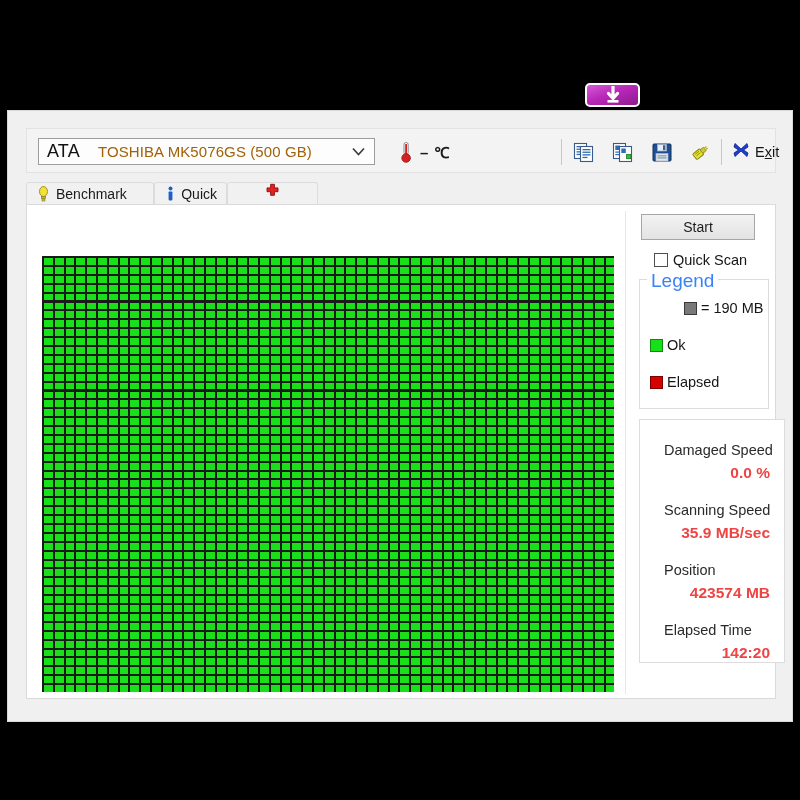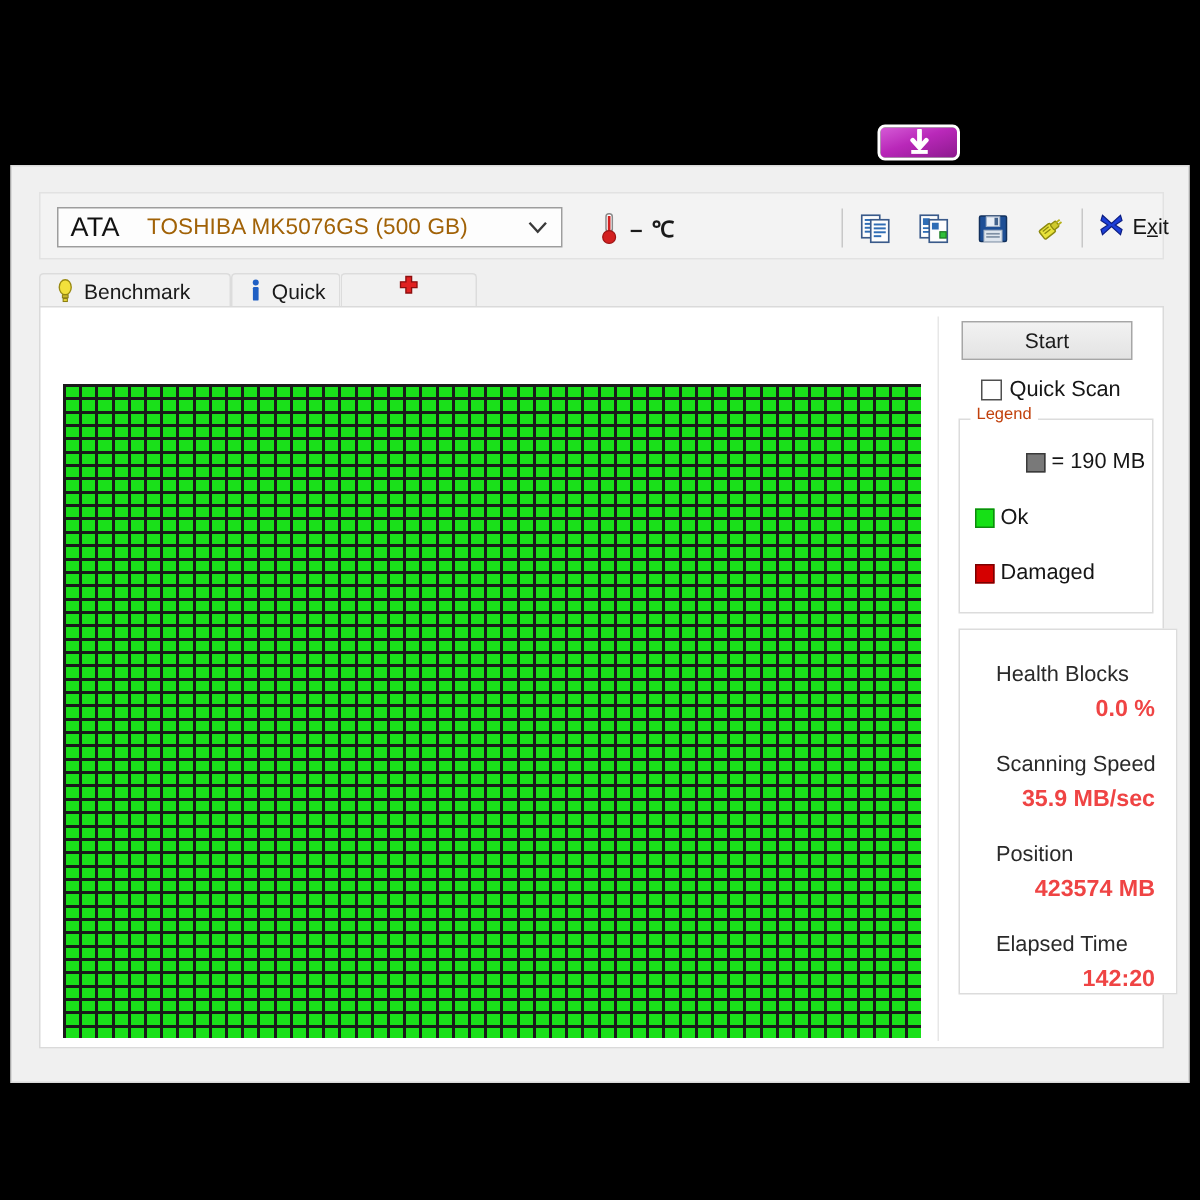--- a/index.html
+++ b/index.html
@@ -111,21 +111,21 @@
     font-size:14.5px;color:#161616;
   }
   .cbox{width:14px;height:14px;background:#fff;border:1px solid #4f4f4f;box-sizing:border-box;}
 
   .fieldset{
     position:absolute;left:14px;top:68px;width:130px;height:130px;
     border:1px solid #dcdcdc;box-sizing:border-box;
   }
   .fs-title{
     position:absolute;left:22px;top:59px;background:#fff;padding:0 4px;
-    font-size:11px;color:#c2410c;z-index:3;
+    font-size:19px;color:#3b82f6;z-index:3;
   }
   .legrow{
     position:absolute;left:26px;display:flex;align-items:center;gap:4px;
     font-size:14.5px;color:#161616;
   }
   .swatch{width:13px;height:13px;box-sizing:border-box;}
   .sw-gray{background:#797979;border:1px solid #3a3a3a;}
   .sw-green{background:#16e016;border:1px solid #0f8a0f;}
   .sw-red{background:#d50000;border:1px solid #7c0000;}
 
@@ -304,25 +304,25 @@
           <span>= 190 MB</span>
         </div>
 
         <div class="legrow" style="top:126px;left:25px;">
           <span class="swatch sw-green"></span>
           <span>Ok</span>
         </div>
 
         <div class="legrow" style="top:163px;left:25px;">
           <span class="swatch sw-red"></span>
-          <span>Damaged</span>
+          <span>Elapsed</span>
         </div>
 
         <div class="statsbox">
-          <div class="stat-lbl" style="top:22px;">Health Blocks</div>
+          <div class="stat-lbl" style="top:22px;">Damaged Speed</div>
           <div class="stat-val" style="top:44px;">0.0 %</div>
 
           <div class="stat-lbl" style="top:82px;">Scanning Speed</div>
           <div class="stat-val" style="top:104px;">35.9 MB/sec</div>
 
           <div class="stat-lbl" style="top:142px;">Position</div>
           <div class="stat-val" style="top:164px;">423574 MB</div>
 
           <div class="stat-lbl" style="top:202px;">Elapsed Time</div>
           <div class="stat-val" style="top:224px;">142:20</div>

